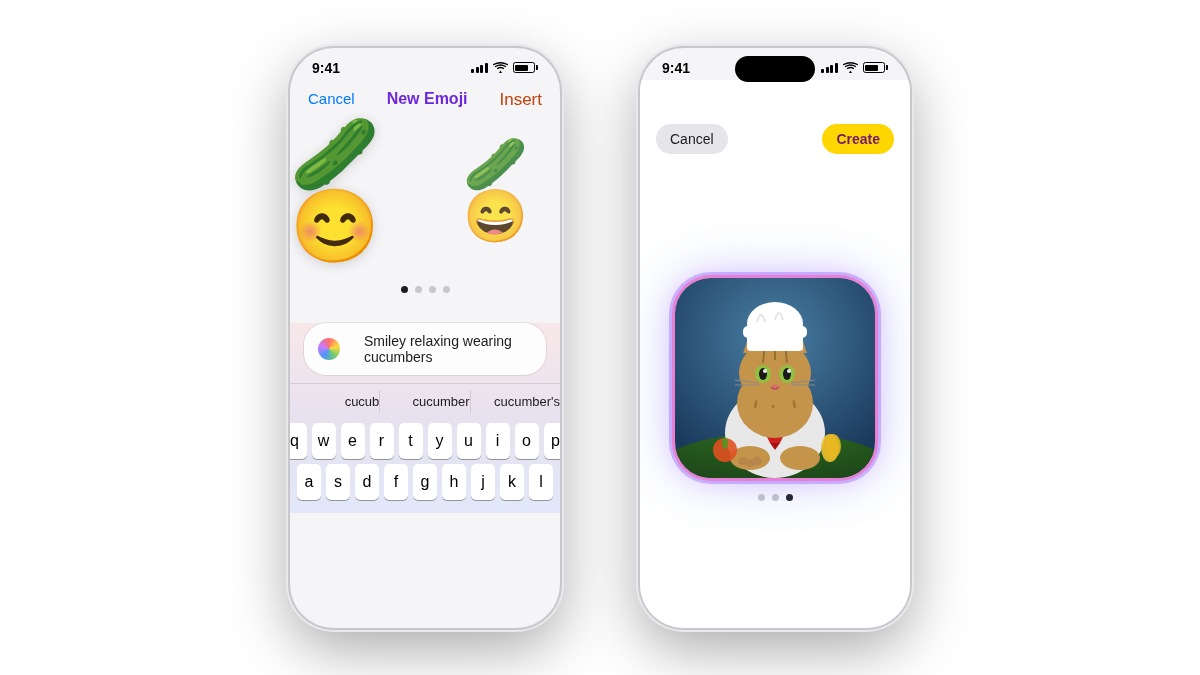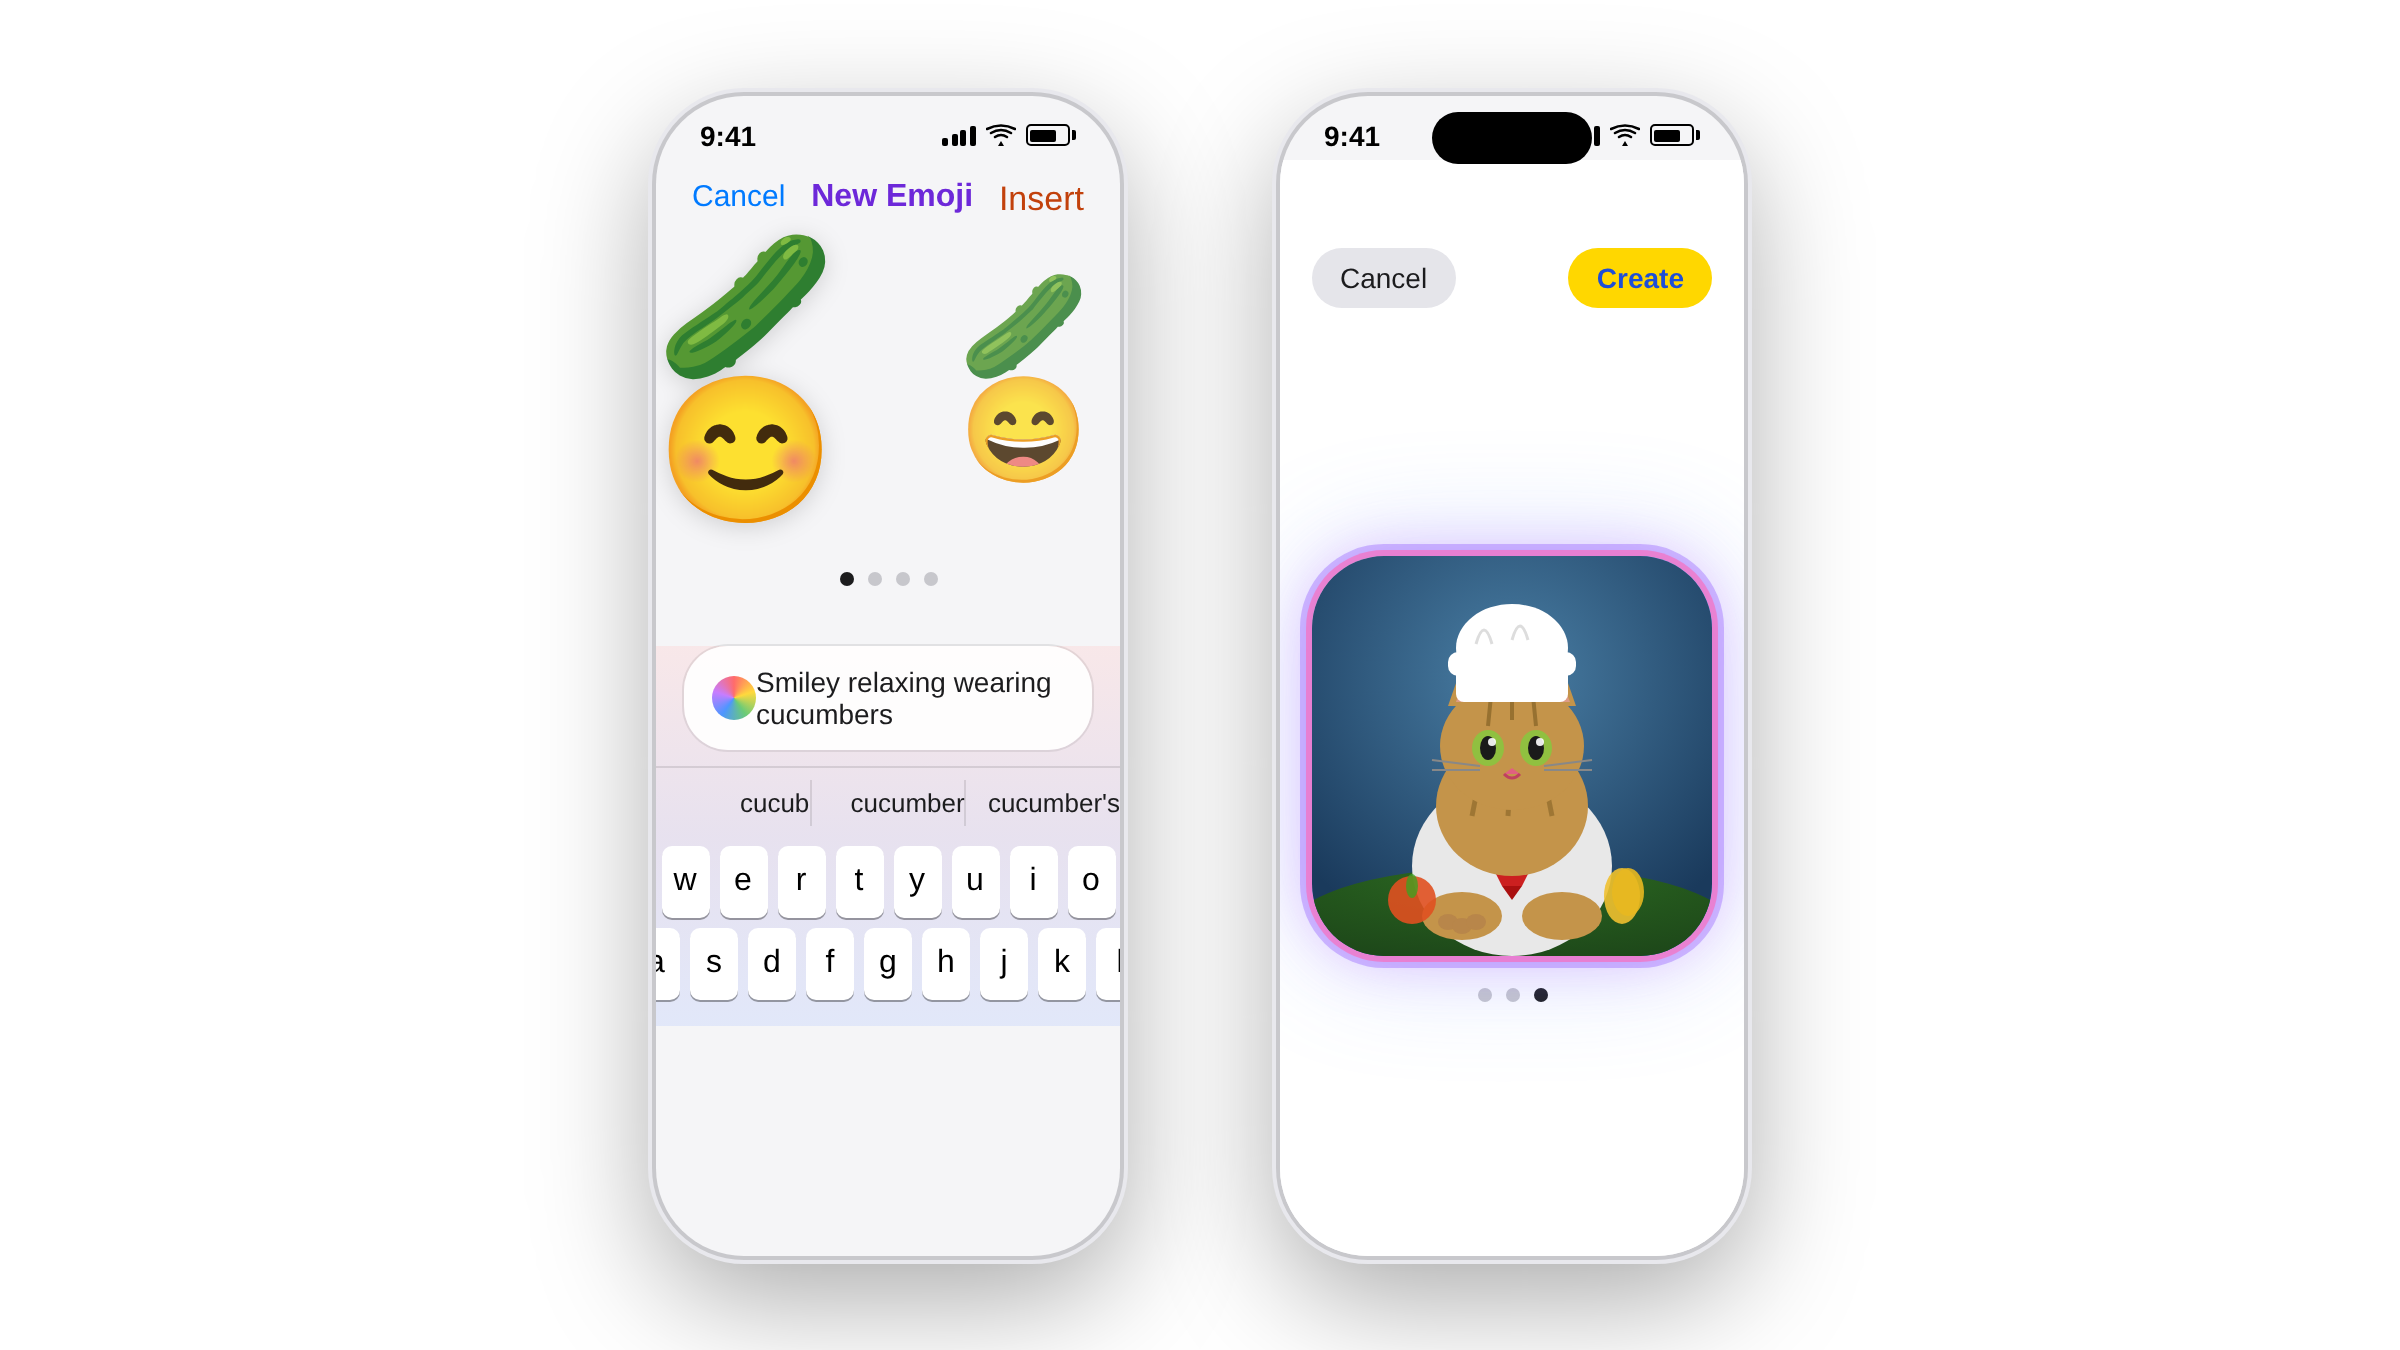--- a/index.html
+++ b/index.html
@@ -11,21 +11,21 @@
       align-items: center;
       justify-content: center;
       gap: 80px;
       font-family: -apple-system, 'SF Pro Display', 'Helvetica Neue', sans-serif;
       overflow: hidden;
     }
 
     
     .phone {
       position: relative;
-      width: 232px;
+      width: 270px;
       height: 580px;
       border-radius: 44px;
       background: #f5f5f7;
       box-shadow:
         0 0 0 2px #c8c8cc,
         0 0 0 4px #e8e8ed,
         0 20px 60px rgba(0,0,0,0.35);
       overflow: hidden;
       display: flex;
       flex-direction: column;
@@ -160,21 +160,21 @@
       background: linear-gradient(180deg, rgba(255,200,200,0.3) 0%, rgba(200,180,220,0.3) 50%, rgba(180,200,255,0.3) 100%);
     }
 
     .search-bar {
       margin: 10px 14px 8px;
       background: rgba(255,255,255,0.9);
       border-radius: 22px;
       padding: 10px 14px;
       display: flex;
       align-items: center;
-      gap: 0;
+      gap: 24px;
       box-shadow: 0 0 0 1px rgba(0,0,0,0.08);
     }
 
     .genmoji-icon {
       width: 22px;
       height: 22px;
       border-radius: 50%;
       background: conic-gradient(from 0deg, #ff6b6b, #ffd93d, #6bcb77, #4d96ff, #c77dff, #ff6b6b);
       flex-shrink: 0;
     }
@@ -257,21 +257,21 @@
     .btn-cancel {
       background: #e5e5ea;
       color: #1c1c1e;
       font-size: 14px;
       font-weight: 500;
       padding: 7px 14px;
       border-radius: 18px;
     }
     .btn-create {
       background: #FFD700;
-      color: #1d4ed8;
+      color: #701a75;
       font-size: 14px;
       font-weight: 600;
       padding: 7px 14px;
       border-radius: 18px;
     }
 
     .sticker-canvas {
       flex: 1;
       display: flex;
       flex-direction: column;

